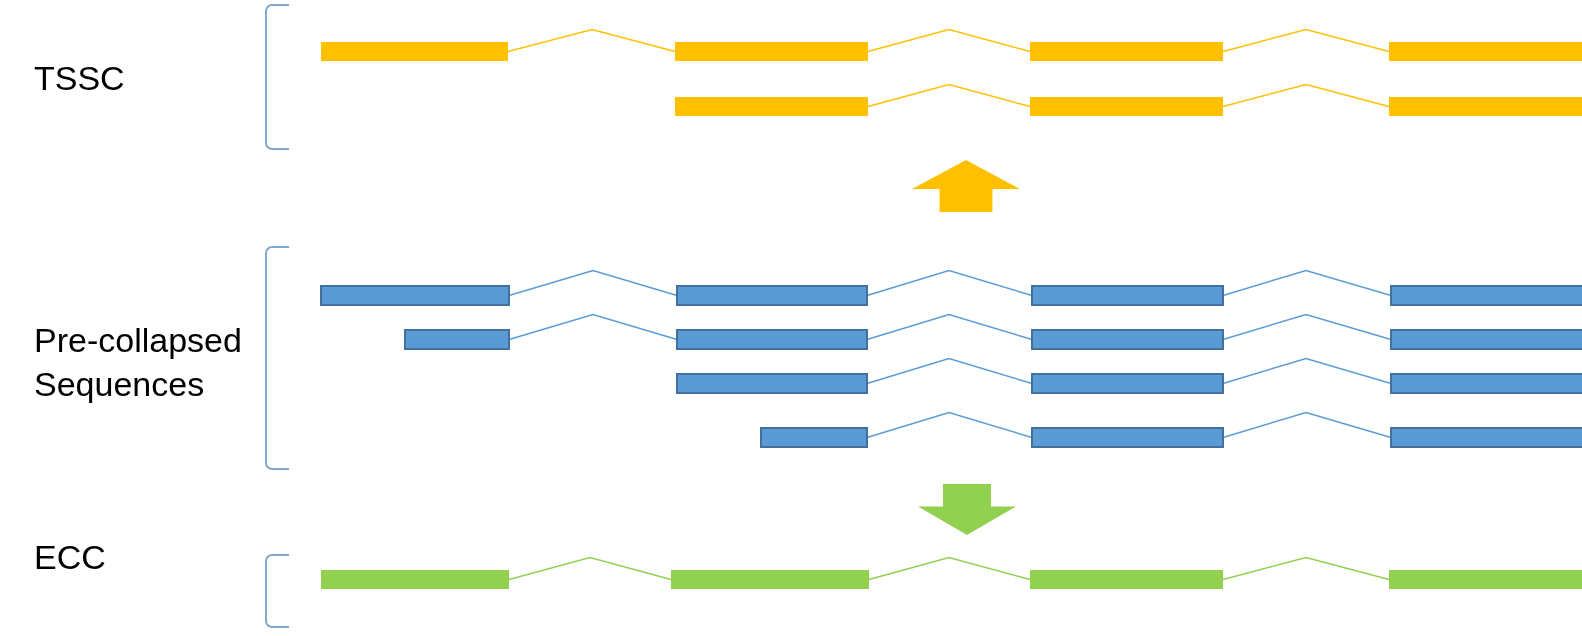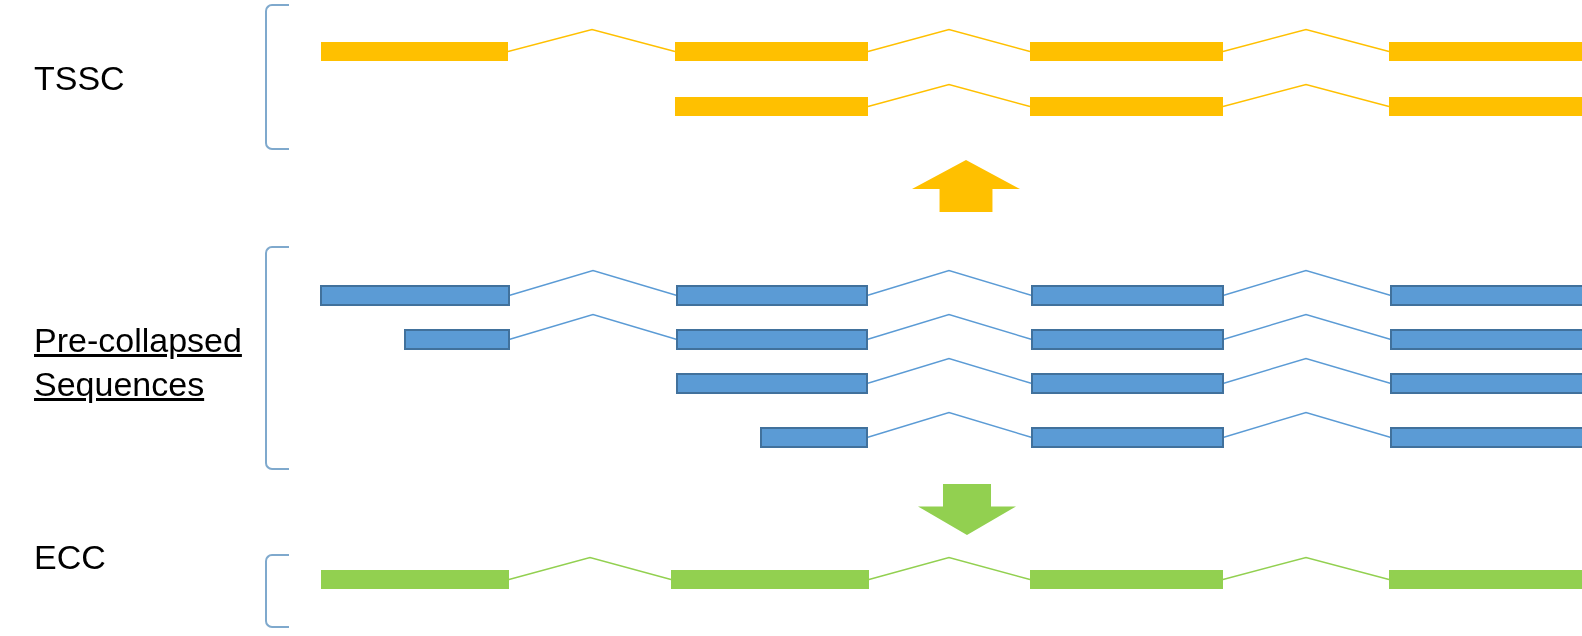--- a/index.html
+++ b/index.html
@@ -20,21 +20,21 @@
   }
   .row-label {
     position: absolute;
     font-size: 34px;
     line-height: 44px;
     color: #000000;
     white-space: pre-line;
     letter-spacing: 0px;
   }
   #label-tssc { left: 22px; top: 56px; }
-  #label-pre  { left: 22px; top: 318px; text-decoration: underline; }
+  #label-pre  { left: 22px; top: 318px; }
   #label-ecc  { left: 22px; top: 535px; }
 
   .bracket {
     position: absolute;
     border-left: 2px solid #7FA9CD;
     border-top: 2px solid #7FA9CD;
     border-bottom: 2px solid #7FA9CD;
     width: 24px;
     border-top-left-radius: 7px;
     border-bottom-left-radius: 7px;

